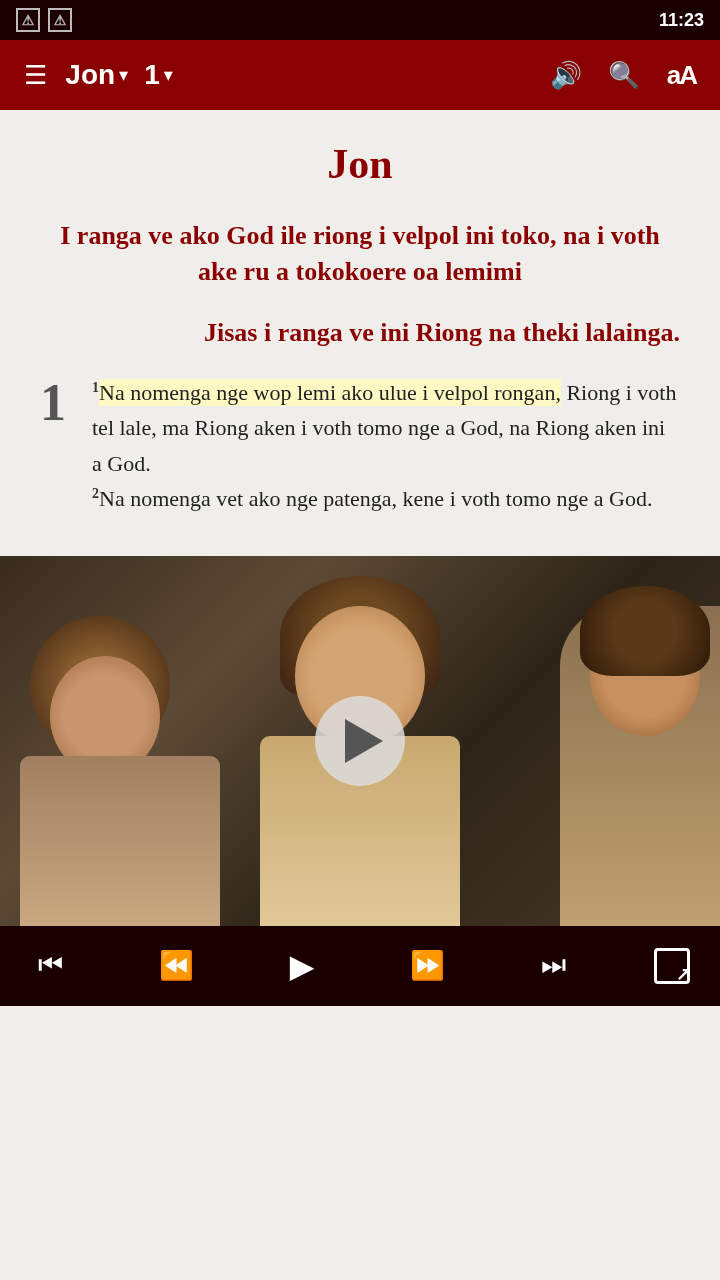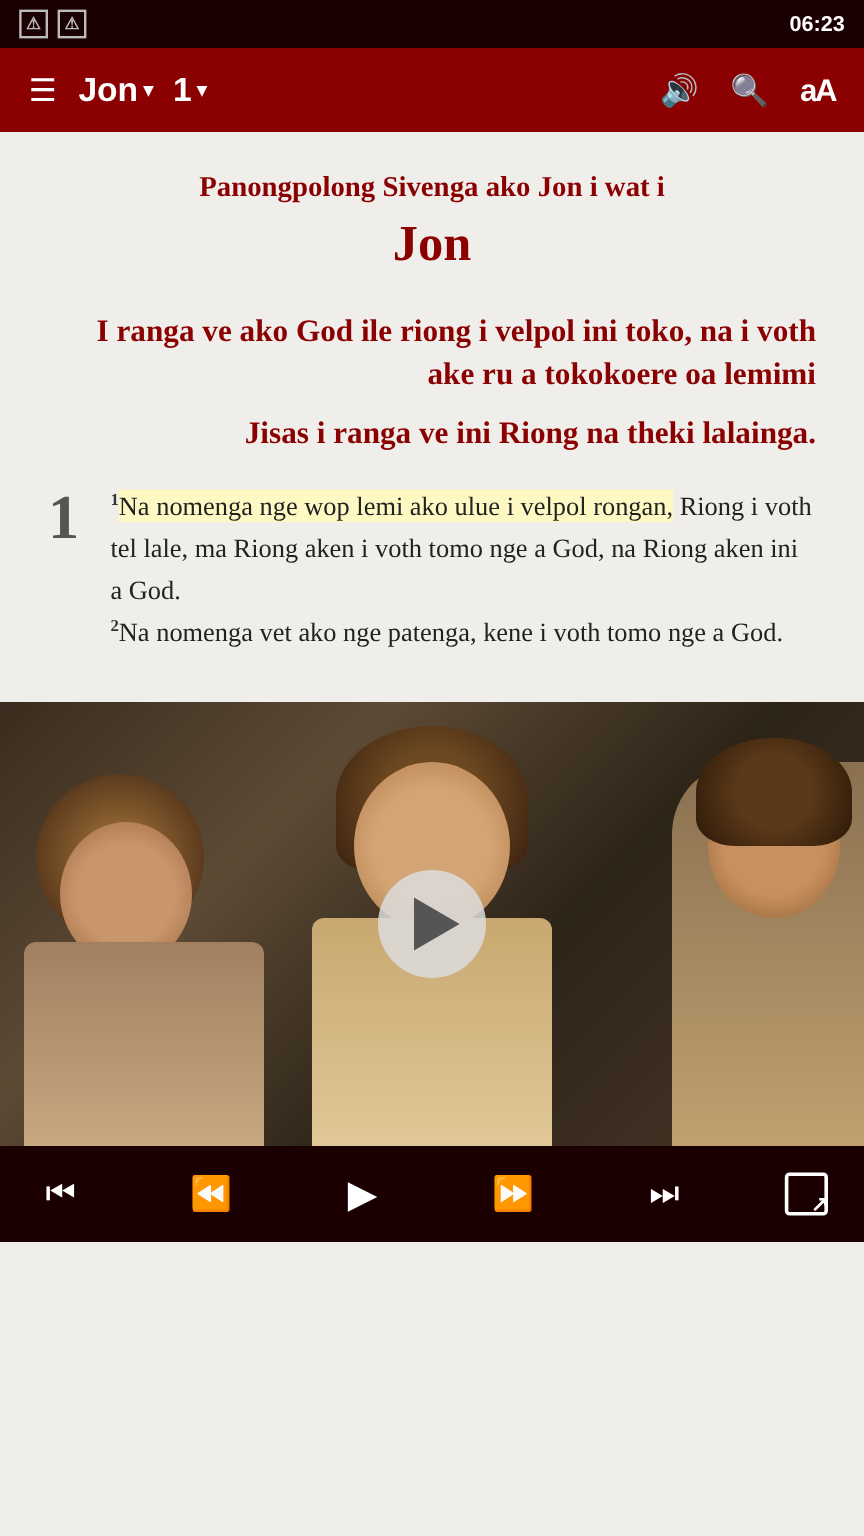--- a/index.html
+++ b/index.html
@@ -104,26 +104,26 @@
     }
     .book-title-main {
       text-align: center;
       color: #8b0000;
       font-size: 42px;
       font-weight: bold;
       margin-bottom: 30px;
     }
 
     .section-heading {
-      text-align: right;
+      text-align: center;
       color: #8b0000;
       font-size: 26px;
       font-weight: bold;
       line-height: 1.4;
-      margin-bottom: 13px;
+      margin-bottom: 24px;
     }
     .section-ref {
       text-align: center;
       color: #555;
       font-size: 22px;
       font-style: italic;
       margin-bottom: 30px;
     }
 
     .subsection-heading {
@@ -235,21 +235,21 @@
 
 <div class="status-bar">
   <div class="status-icons">
     <div style="width:24px;height:24px;border:2px solid #bbb;display:flex;align-items:center;justify-content:center;">
       <span style="color:#bbb;font-size:14px;font-weight:bold;">⚠</span>
     </div>
     <div style="width:24px;height:24px;border:2px solid #bbb;display:flex;align-items:center;justify-content:center;">
       <span style="color:#bbb;font-size:14px;font-weight:bold;">⚠</span>
     </div>
   </div>
-  <div class="status-time">06:23</div>
+  <div class="status-time">11:23</div>
 </div>
 
 <div class="nav-bar">
   <span class="nav-menu-icon">☰</span>
 
   <div class="nav-book-selector">
     <span class="nav-book-label">Jon</span>
     <span class="nav-dropdown-arrow">▾</span>
   </div>
 
@@ -260,21 +260,20 @@
 
   <div class="nav-spacer"></div>
 
   <span class="nav-icon">🔊</span>
   <span class="nav-icon">🔍</span>
   <span class="nav-icon" style="font-weight:bold;font-family:Arial,sans-serif;font-size:26px;letter-spacing:-2px;">aA</span>
 </div>
 
 <div class="content">
 
-  <div class="book-title">Panongpolong Sivenga ako Jon i wat i</div>
   <div class="book-title-main">Jon</div>
 
   <div class="section-heading">I ranga ve ako God ile riong i velpol ini toko, na i voth ake ru a tokokoere oa lemimi</div>
 
   <div class="subsection-heading">Jisas i ranga ve ini Riong na theki lalainga.</div>
 
   <div class="verse-block">
     <div class="verse-number-large">1</div>
     <div class="verse-text-block">
       <sup class="verse-sup">1</sup><span class="highlight">Na nomenga nge wop lemi ako ulue i velpol rongan,</span><span> Riong i voth tel lale, ma Riong aken i voth tomo nge a God, na Riong aken ini a God.</span>

